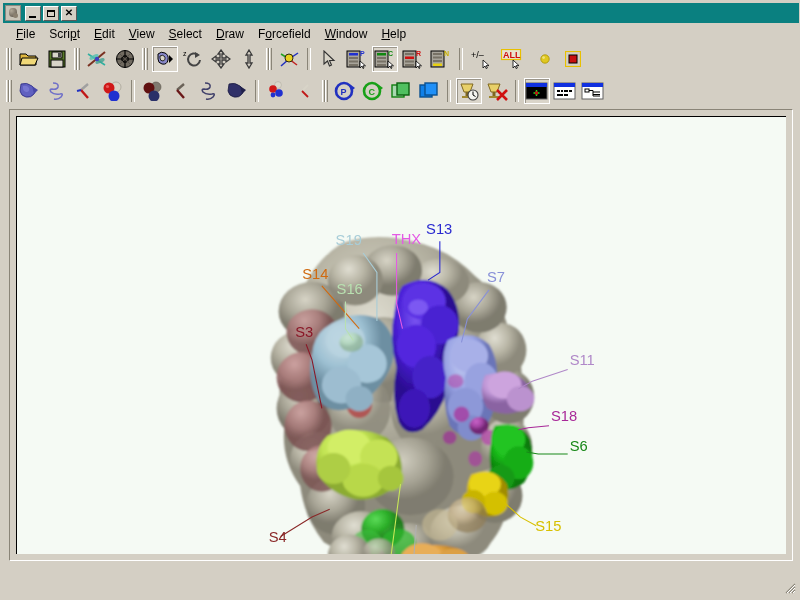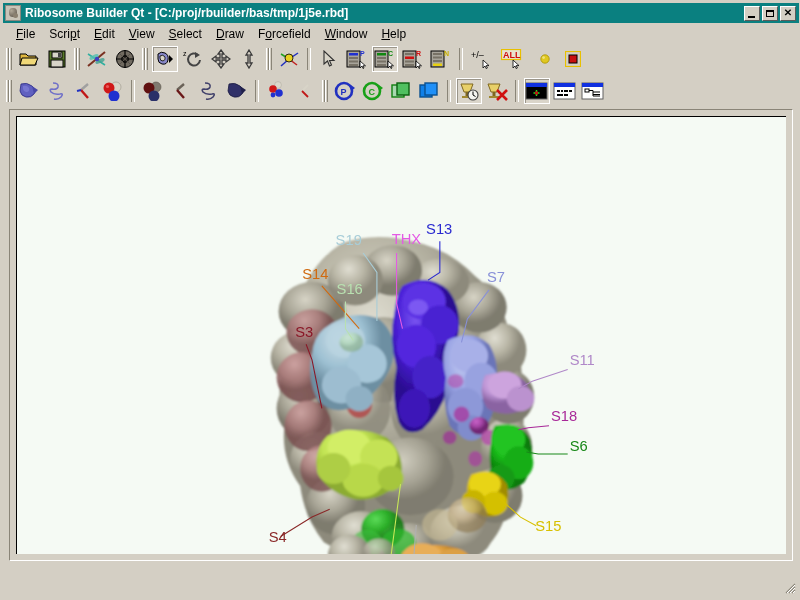--- a/index.html
+++ b/index.html
@@ -136,21 +136,20 @@
     position:absolute;right:3px;bottom:3px;width:13px;height:13px;
   }
 </style>
 </head>
 <body>
 
 <div id="app">
 
   <div class="titlebar">
     <div class="title-icon"></div>
-    <div class="title-text">Ribosome Builder Qt - [C:/proj/rbuilder/bas/tmp/1j5e.rbd]</div>
     <div class="win-btns">
       <div class="win-btn min"></div>
       <div class="win-btn max"></div>
       <div class="win-btn close">✕</div>
     </div>
   </div>
 
   <div class="menubar">
     <div class="menu-item"><u>F</u>ile</div>
     <div class="menu-item">Scri<u>p</u>t</div>

